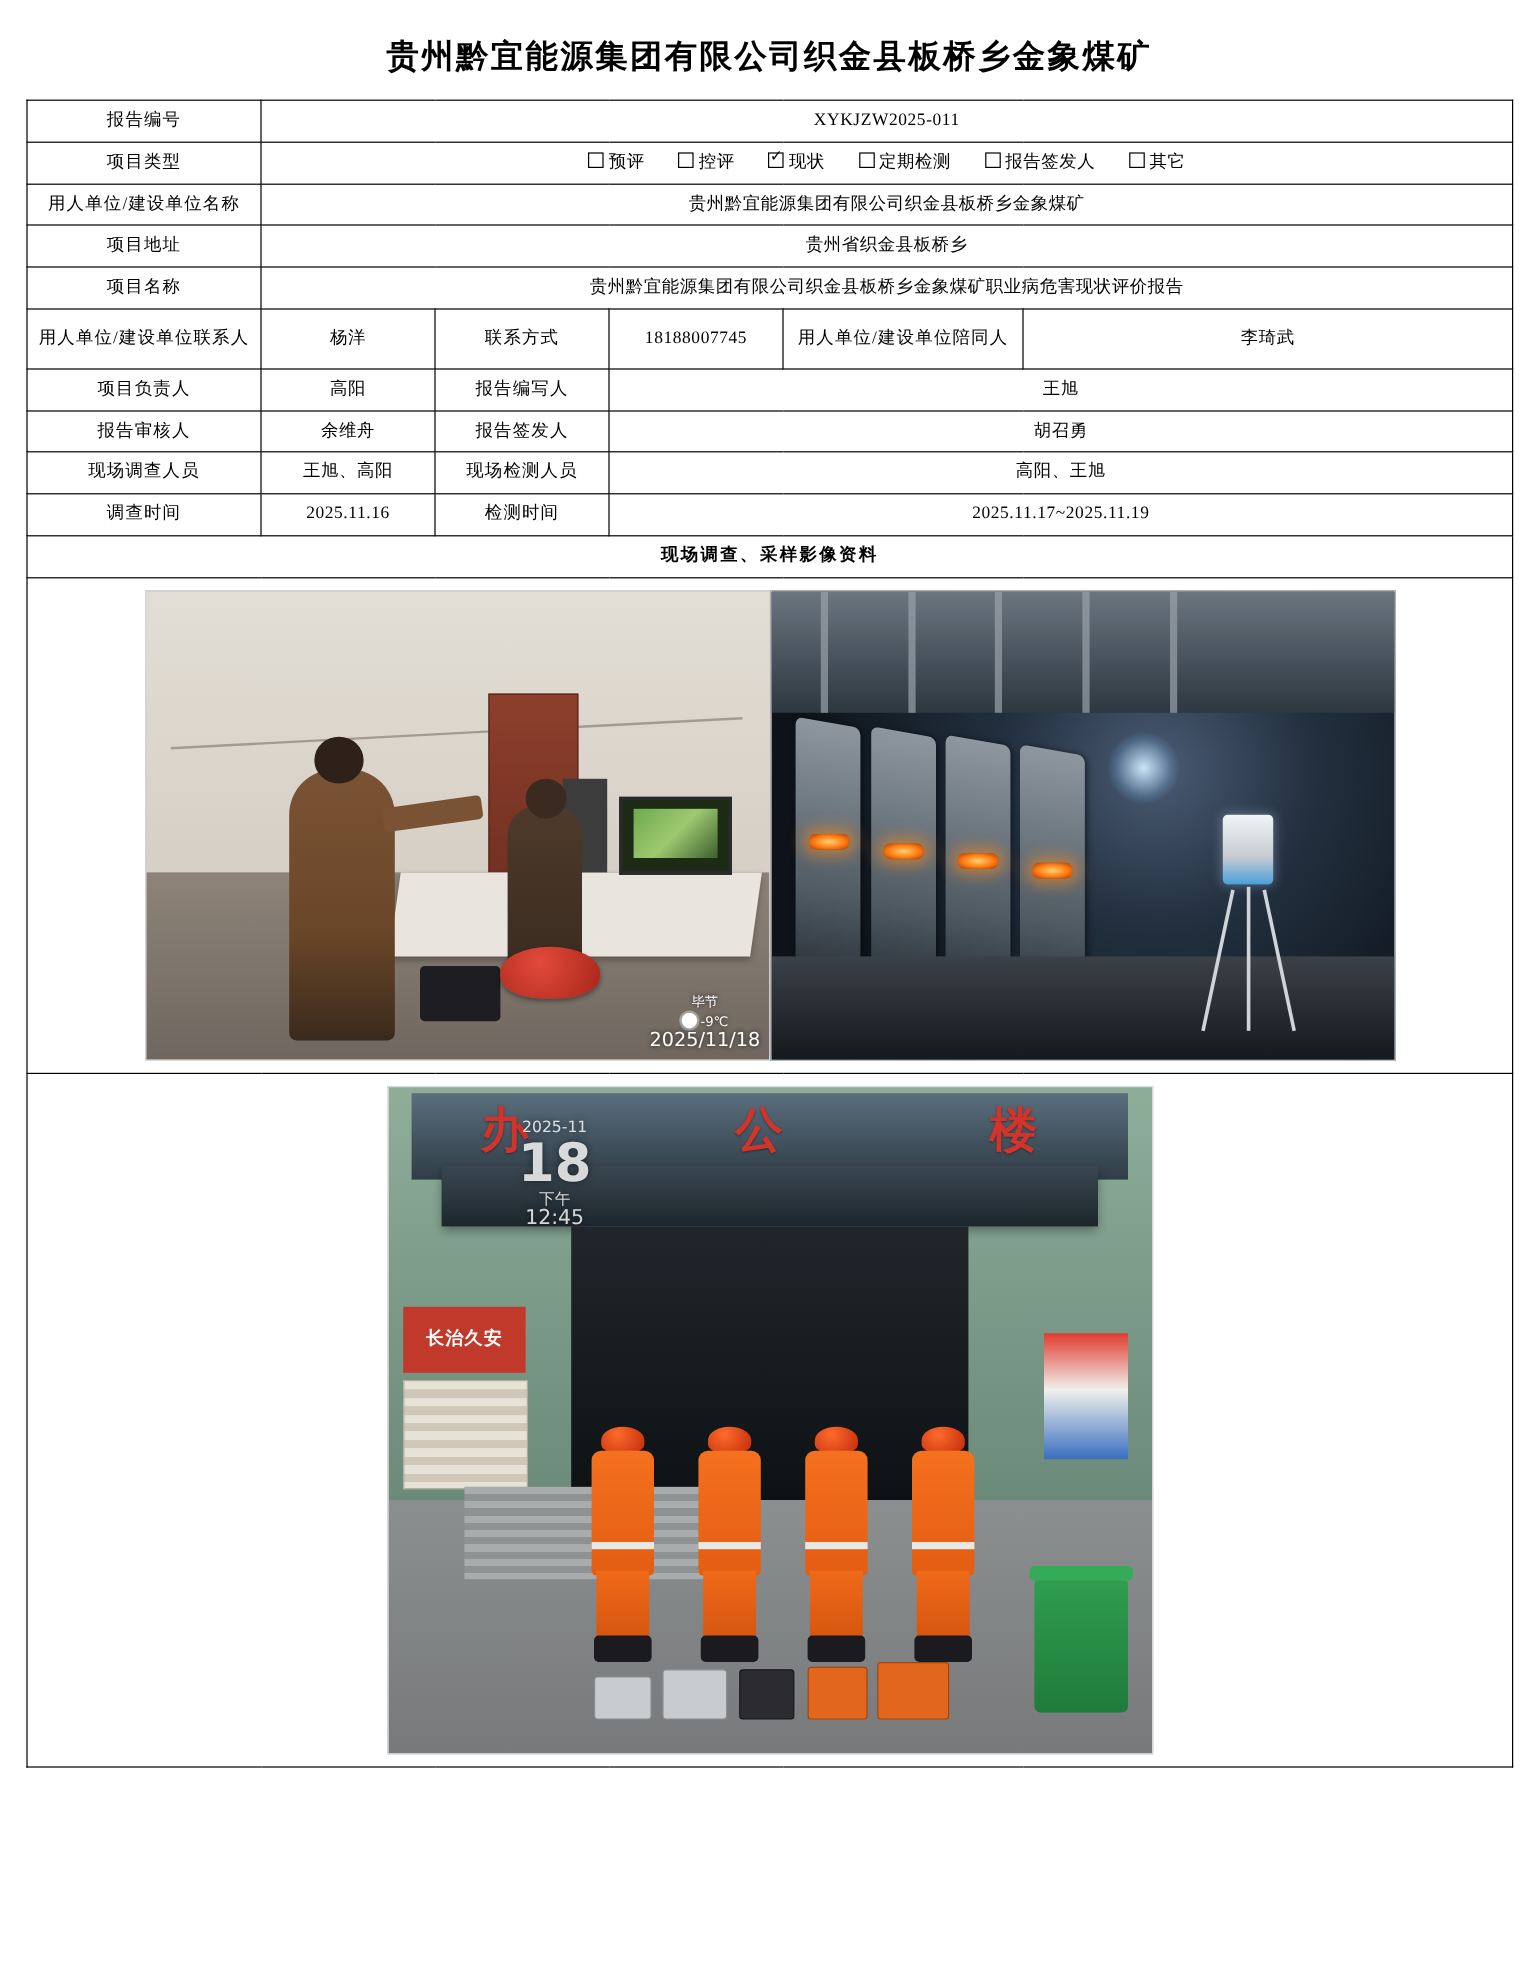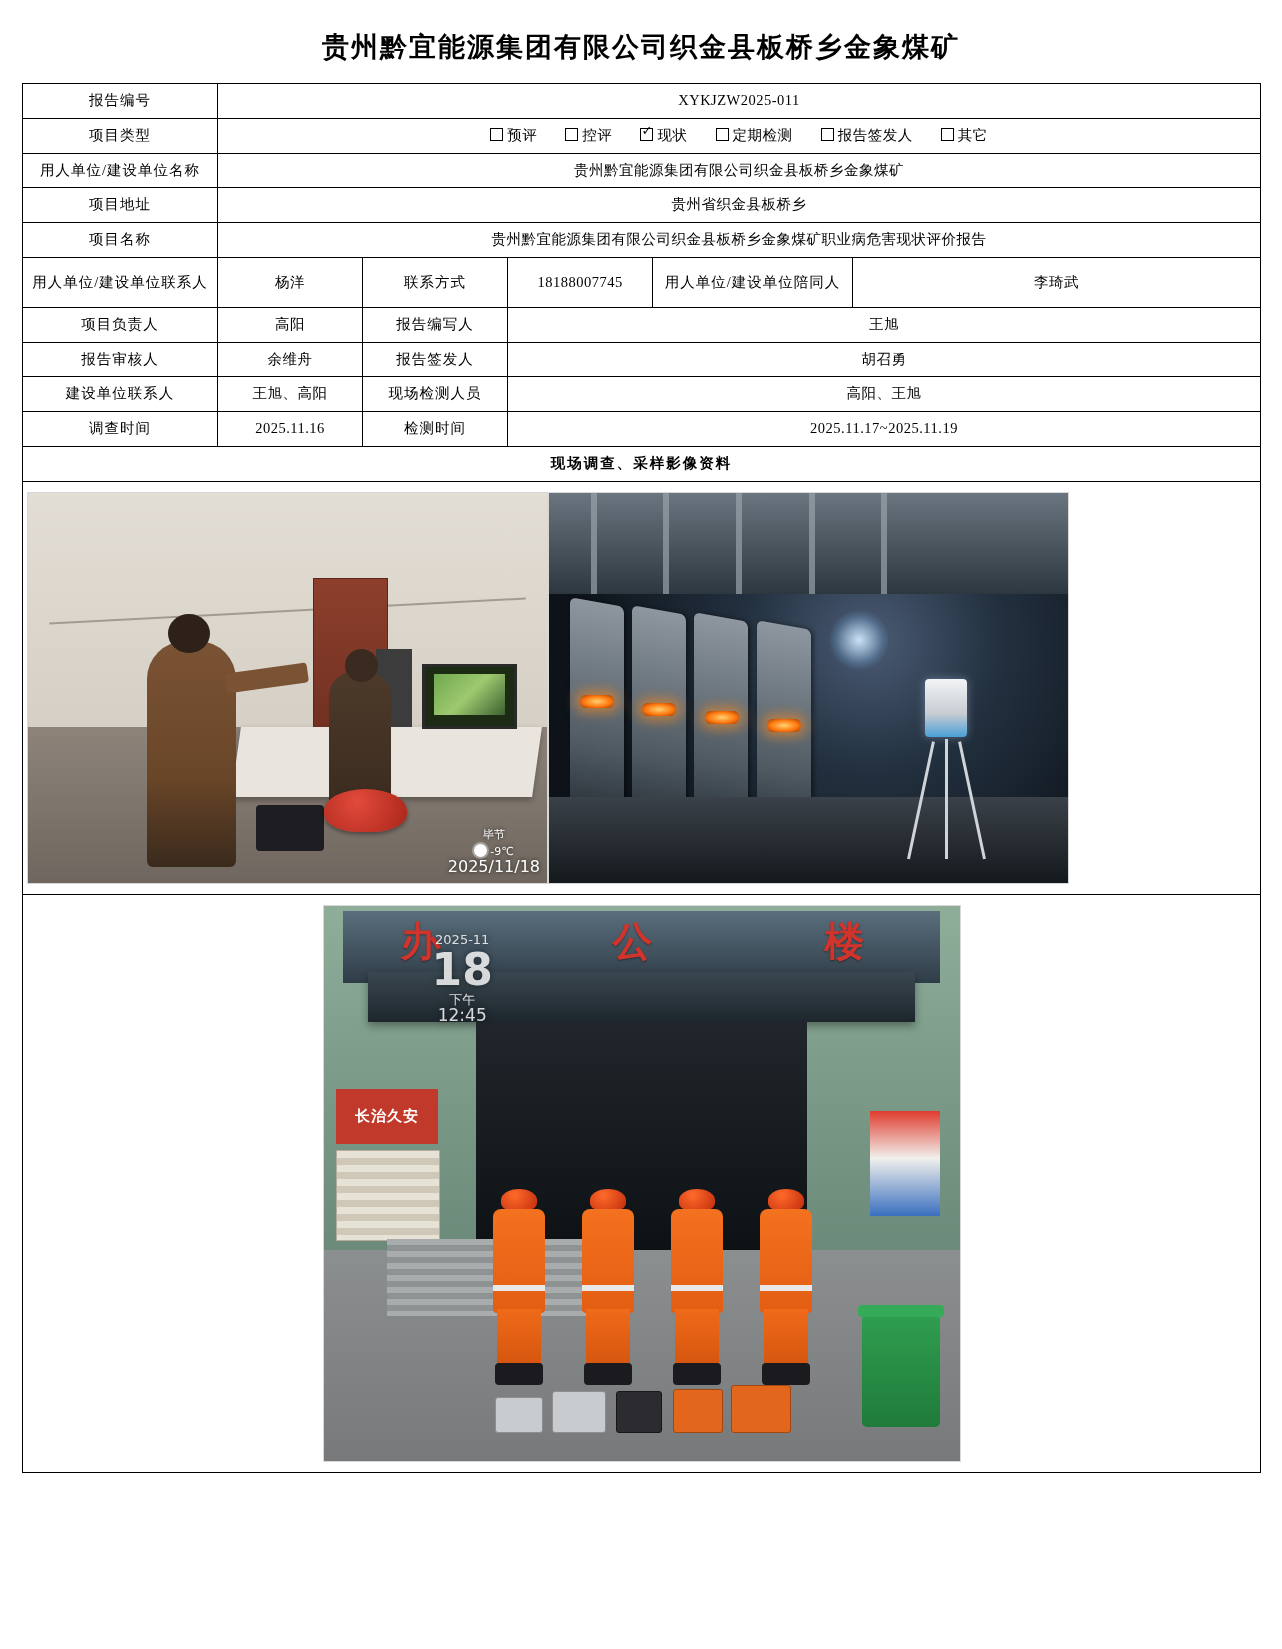--- a/index.html
+++ b/index.html
@@ -86,20 +86,21 @@
   .section-title {
     font-weight: bold;
     letter-spacing: 2px;
     font-size: 15px;
   }
   .photo-cell {
     padding: 10px 4px !important;
   }
   .photo-row-2 {
     display: flex;
+    justify-content: center;
   }
   .photo {
     position: relative;
     overflow: hidden;
     border: 1px solid #d8d8d8;
   }
   .ph-office {
     width: 519px;
     height: 390px;
     background:
@@ -400,21 +401,21 @@
         <td class="label">报告编写人</td>
         <td class="value" colspan="3">王旭</td>
       </tr>
       <tr class="rowh">
         <td class="label">报告审核人</td>
         <td class="value">余维舟</td>
         <td class="label">报告签发人</td>
         <td class="value" colspan="3">胡召勇</td>
       </tr>
       <tr class="rowh">
-        <td class="label">建设单位联系人</td>
+        <td class="label">现场调查人员</td>
         <td class="value">王旭、高阳</td>
         <td class="label">现场检测人员</td>
         <td class="value" colspan="3">高阳、王旭</td>
       </tr>
       <tr class="rowh">
         <td class="label">调查时间</td>
         <td class="value">2025.11.16</td>
         <td class="label">检测时间</td>
         <td class="value" colspan="3">2025.11.17~2025.11.19</td>
       </tr>

